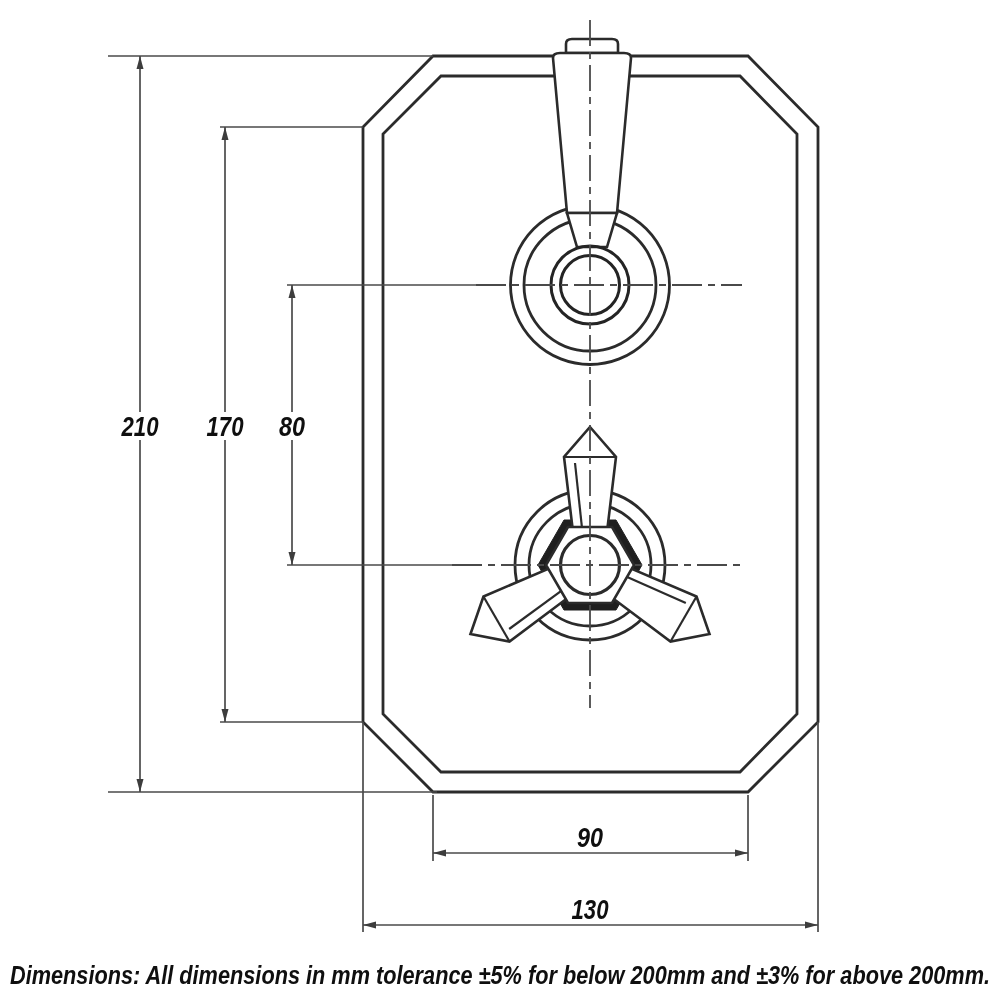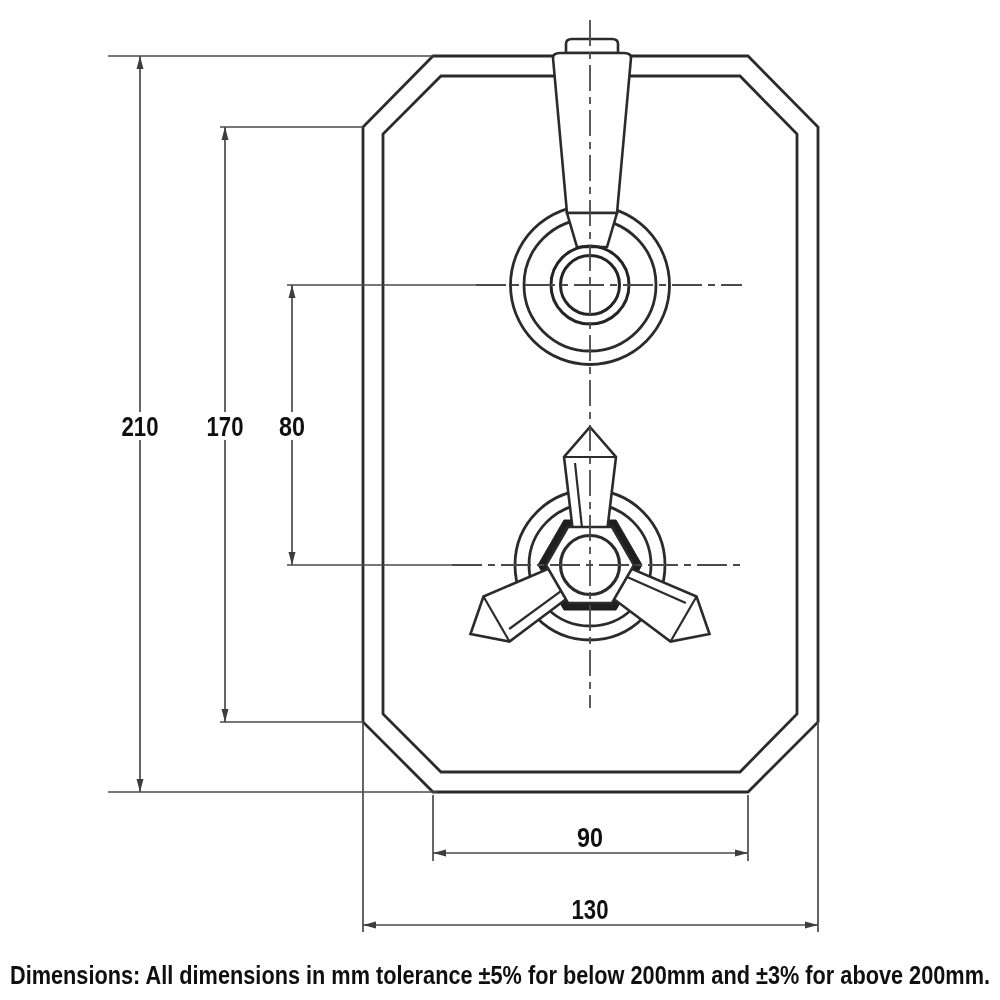--- a/index.html
+++ b/index.html
@@ -1,17 +1,17 @@
 <!DOCTYPE html>
 <html><head>
 <meta charset="utf-8">
 <style>
   html,body{margin:0;padding:0;background:#ffffff;}
   .stage{position:relative;width:1000px;height:1000px;background:#ffffff;overflow:hidden;
-         font-family:"Liberation Sans",sans-serif;}
+         font-family:"Liberation Sans",sans-serif;font-style:italic;}
   svg{display:block}
   .outline{fill:none;stroke:#2b2b2b;stroke-width:2.8;stroke-linejoin:miter;}
   .white-part{fill:#ffffff;stroke:#2b2b2b;stroke-width:2.6;stroke-linejoin:miter;}
   .thin-part{fill:none;stroke:#2b2b2b;stroke-width:2.2;}
   .black-part{fill:#1f1f1f;stroke:#1f1f1f;stroke-width:1;}
   .inner-ring{fill:none;stroke:#242424;stroke-width:3;}
   .dim{stroke:#4a4a4a;stroke-width:1.7;fill:none;}
   .cline{stroke:#4a4a4a;stroke-width:1.8;fill:none;}
   .cdash{stroke-dasharray:30 6 7 6;}
   .vdash{stroke-dasharray:26 6 7 6;}

